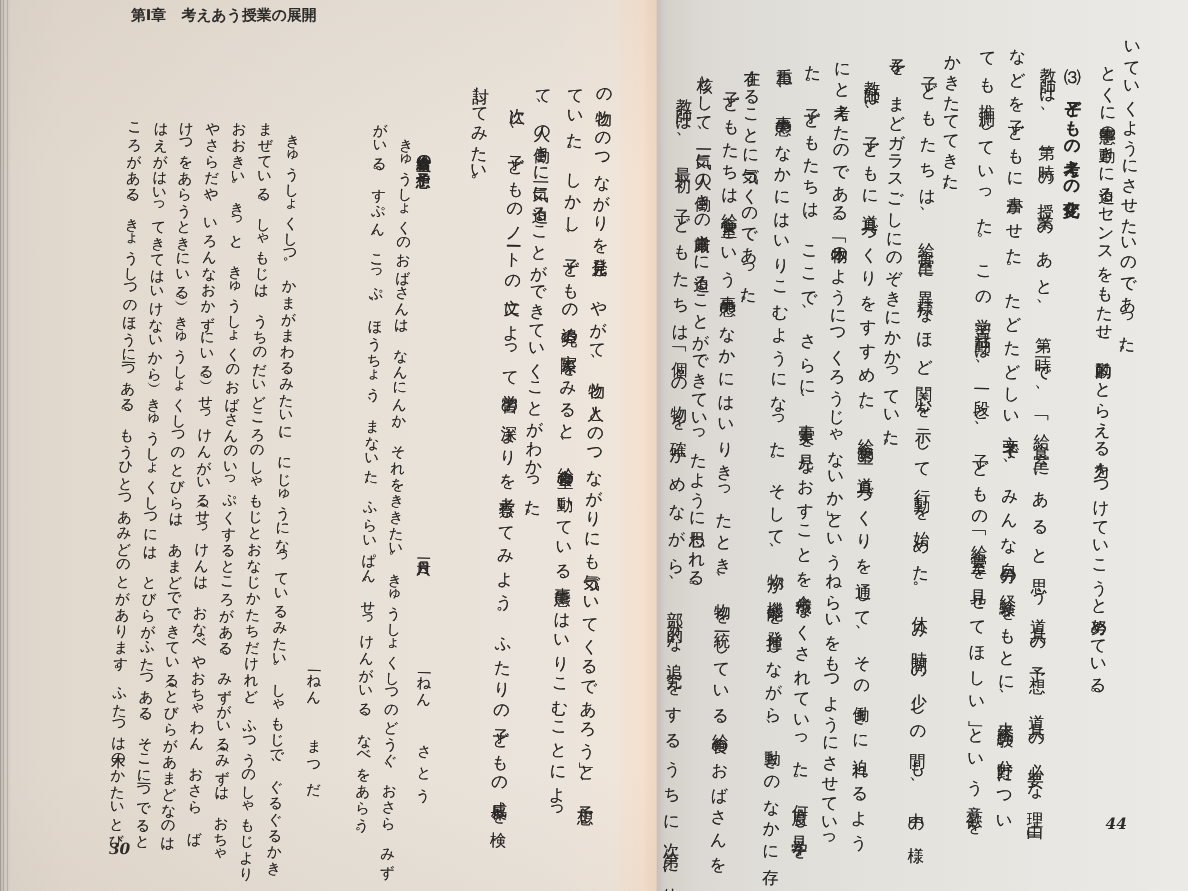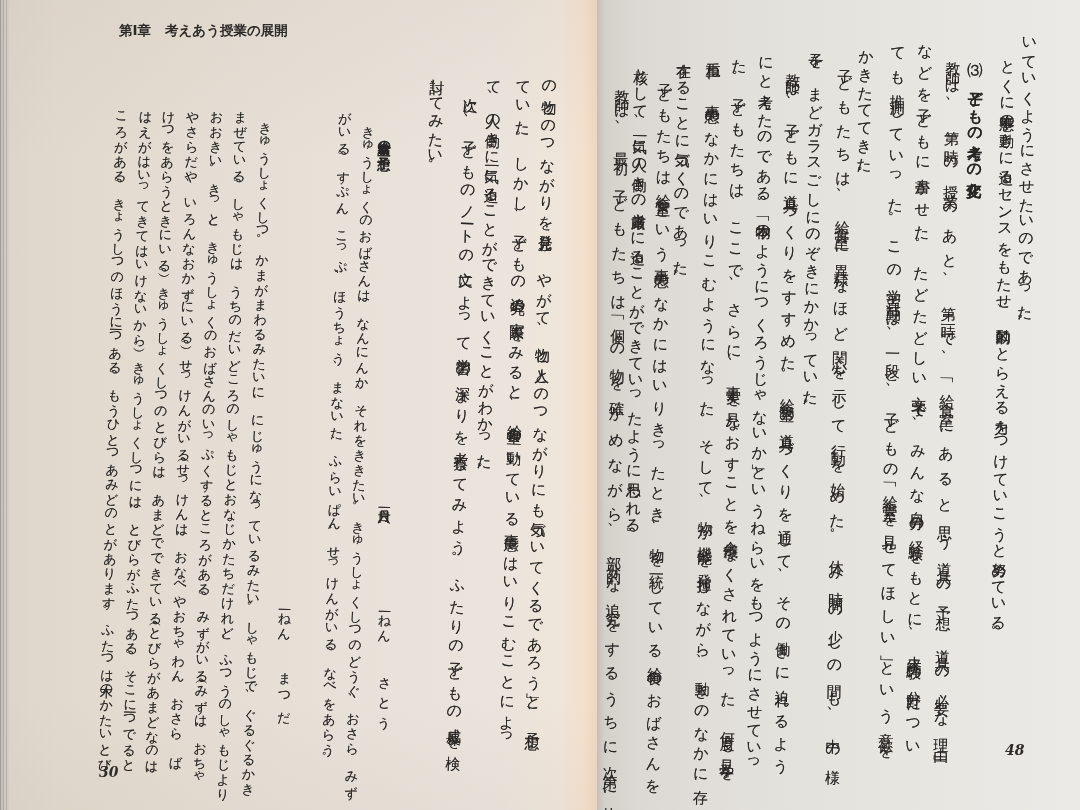--- a/index.html
+++ b/index.html
@@ -37,21 +37,21 @@
   .short-r { letter-spacing: 0.7px; }
   .short-l { letter-spacing: 0.6px; }
   .note { font-size: 13px; }
   .short-n { letter-spacing: 0.5px; }
   .just { text-align-last: justify; text-align: justify; text-justify: inter-character; }
   .rot-l { transform: rotate(1.5deg); }
   .rot-r { transform: rotate(1deg); }
   .gothic { font-family: "DejaVu Sans", sans-serif; font-weight: bold; }
   .spaced { letter-spacing: 5px; }
   .running-head {
-    position: absolute; left: 119px; top: 22px;
+    position: absolute; left: 119px; top: 5px;
     font-family: "DejaVu Sans", sans-serif; font-weight: bold;
     font-size: 13.5px; color: #2d2b29; white-space: nowrap; text-align: right;
   }
   .running-head .chapter { margin-right: 14px; }
   .page-num {
     position: absolute; font-family: "DejaVu Serif", serif; font-style: italic; font-weight: bold;
     font-size: 14px; color: #2f2c29;
   }
 </style>
 </head>
@@ -81,21 +81,21 @@
 <div class="col main short-r rot-r" style="left:804.5px; top:42px;">子を、まどガラスごしにのぞきにかかっていた。</div>
 <div class="col main just rot-r" style="left:778.5px; top:62px; height:703px;">教師は、子どもに道具づくりをすすめた。給食室の道具づくりを通して、その働きに迫れるよう</div>
 <div class="col main just rot-r" style="left:751.5px; top:46px; height:722px;">にと考えたのである。「本物のようにつくろうじゃないか」というねらいをもつようにさせていっ</div>
 <div class="col main just rot-r" style="left:724.5px; top:48px; height:724px;">た。子どもたちは、ここで、さらに、事実を見なおすことを余儀なくされていった。何度も見学を</div>
 <div class="col main just rot-r" style="left:698.5px; top:50px; height:728px;">重ね、事態のなかにはいりこむようになった。そして、物が機能を発揮しながら、動きのなかに存</div>
 <div class="col main short-r rot-r" style="left:673.5px; top:52px;">在することに気づくのであった。</div>
 <div class="col main just rot-r" style="left:650.5px; top:72px; height:713px;">子どもたちは給食室という事態のなかにはいりきったとき、物を統一している給食のおばさんを</div>
 <div class="col main short-r rot-r" style="left:628.5px; top:58px;">核として、一気に人の働きの厳粛さに迫ることができていったように思われる。</div>
 <div class="col main just rot-r" style="left:607.5px; top:78px; height:717px;">教師は、最初、子どもたちは「個々の物を確かめながら、部分的な追究をするうちに次第に他</div>
 
-<div class="page-num" style="left:1005px; top:742px;">48</div>
+<div class="page-num" style="left:1005px; top:742px;">44</div>
 
 <div class="col main just rot-l" style="left:532.5px; top:70px; height:672px;">の物とのつながりを発見し、やがて、物と人とのつながりにも気づいてくるであろう」と、予想し</div>
 <div class="col main just rot-l" style="left:506.5px; top:70px; height:672px;">ていた。しかし、子どもの追究の実際をみると、給食室の動いている事態にはいりこむことによっ</div>
 <div class="col main short-l rot-l" style="left:480.5px; top:70px;">て、人の働きに一気に迫ることができていくことがわかった。</div>
 <div class="col main just rot-l" style="left:453.5px; top:87px; height:657px;">次に、子どものノートの文によって学習の深まりを考察してみよう。ふたりの子どもの成長を検</div>
 <div class="col main short-l rot-l" style="left:427.5px; top:68px;">討してみたい。</div>
 
 <div class="col note gothic rot-l" style="left:377.5px; top:132px;">給食室の予想</div>
 <div class="col note short-n rot-l" style="left:377.5px; top:500px;">六月一日</div>
 <div class="col note short-n rot-l" style="left:377.5px; top:605px;">一ねん</div>

